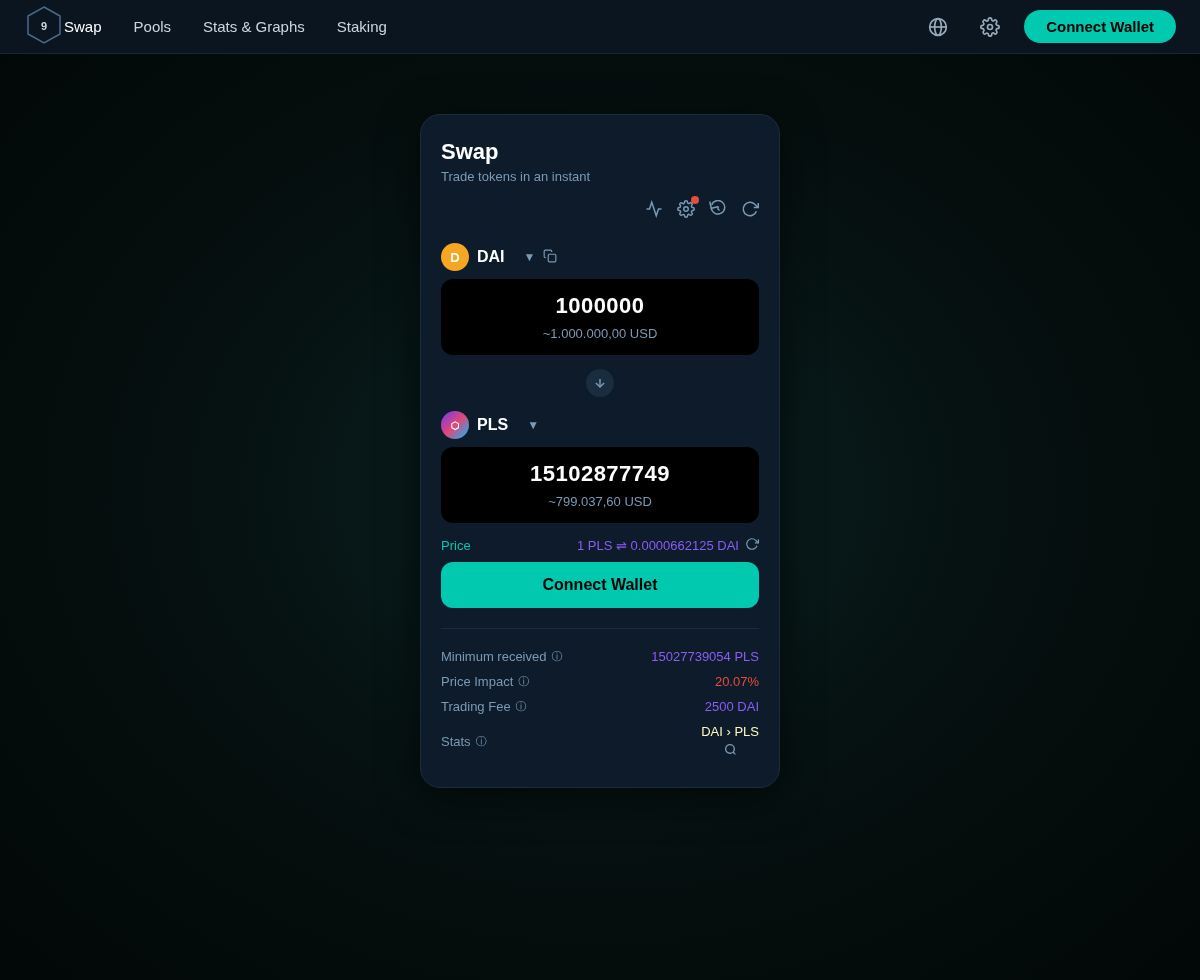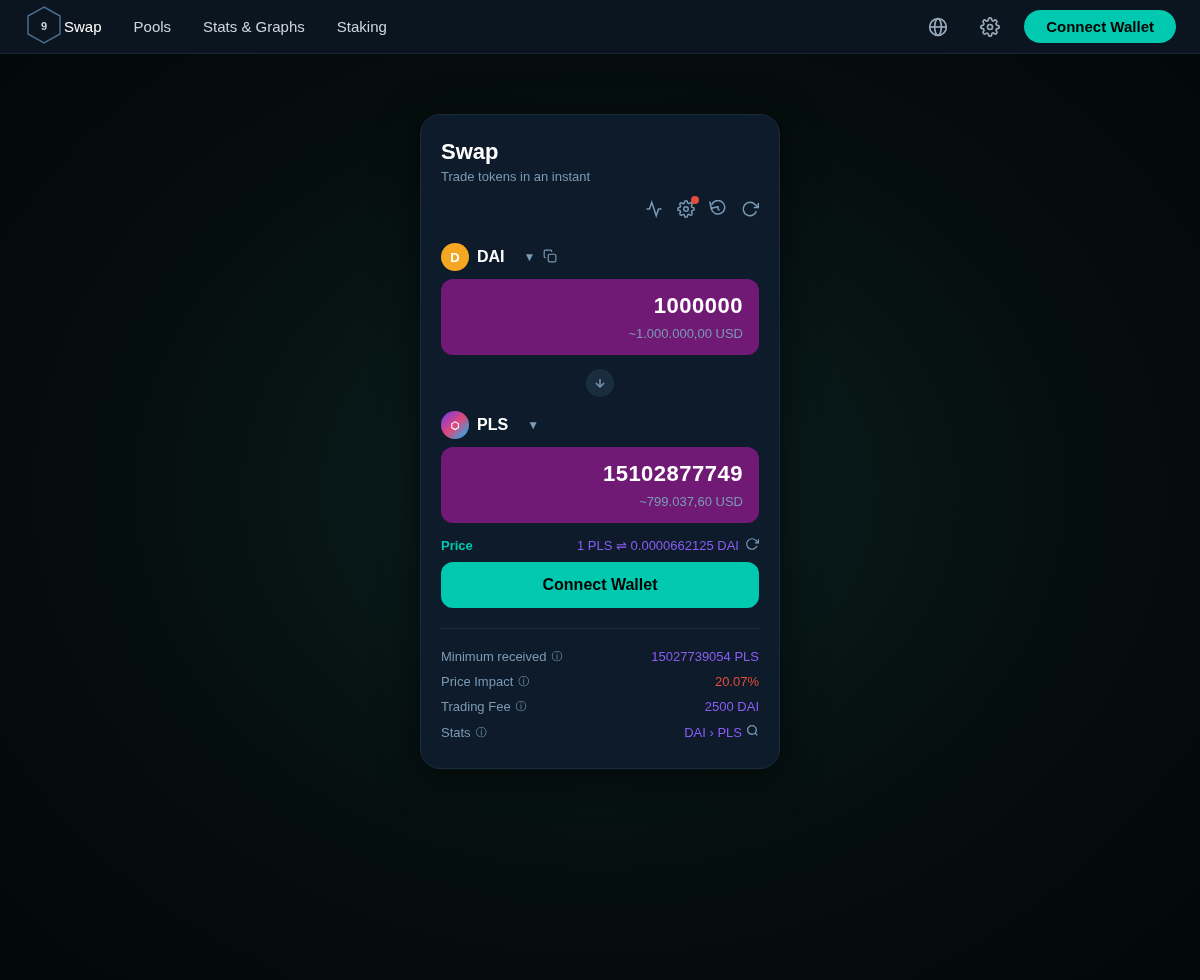--- a/index.html
+++ b/index.html
@@ -141,24 +141,24 @@
     }
     .token-selector .chevron { font-size: 12px; color: #7a9ab5; }
     .copy-icon {
       color: #7a9ab5;
       font-size: 14px;
       cursor: pointer;
     }
 
     
     .amount-box {
-      background: #701a75;
+      background: #000000;
       border-radius: 12px;
       padding: 14px 16px;
-      text-align: right;
+      text-align: center;
       margin-bottom: 4px;
     }
     .amount-value {
       font-size: 22px;
       font-weight: 700;
       color: #fff;
       letter-spacing: 0.5px;
     }
     .amount-usd {
       font-size: 13px;
@@ -187,21 +187,21 @@
     }
 
     
     .price-row {
       display: flex;
       align-items: center;
       justify-content: space-between;
       margin: 14px 0 8px;
       font-size: 13px;
     }
-    .price-label { color: #00c9b0; font-weight: 700; }
+    .price-label { color: #00c9b0; font-weight: 400; }
     .price-value { color: #8b5cf6; display: flex; align-items: center; gap: 6px; }
     .refresh-icon { color: #7a9ab5; cursor: pointer; font-size: 14px; }
 
     
     .slippage-row {
       display: flex;
       align-items: center;
       justify-content: space-between;
       font-size: 13px;
       margin-bottom: 16px;
@@ -249,21 +249,22 @@
       display: flex;
       align-items: center;
       gap: 5px;
     }
     .detail-value { color: #8b5cf6; }
     .detail-value.warning { color: #e74c3c; }
     .detail-value.route {
       display: flex;
       align-items: center;
       gap: 4px;
-      color: #8b5cf6;
+      color: #fef9c3;
+      flex-direction: column;
     }
     .info-icon { color: #7a9ab5; font-size: 11px; cursor: pointer; }
     .search-icon-sm { color: #7a9ab5; font-size: 14px; cursor: pointer; }
 
     
     .dai-icon {
       width: 28px; height: 28px; border-radius: 50%;
       background: #f5a623;
       display: flex; align-items: center; justify-content: center;
       font-size: 13px; font-weight: 900; color: #fff;

